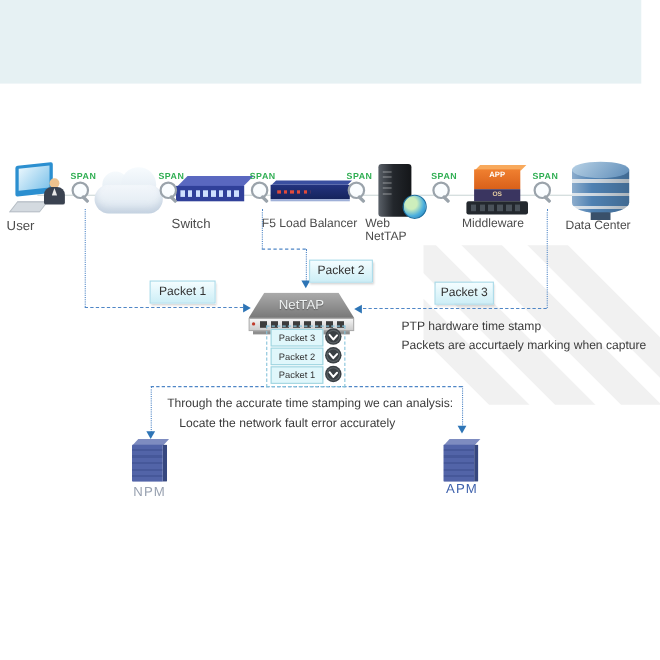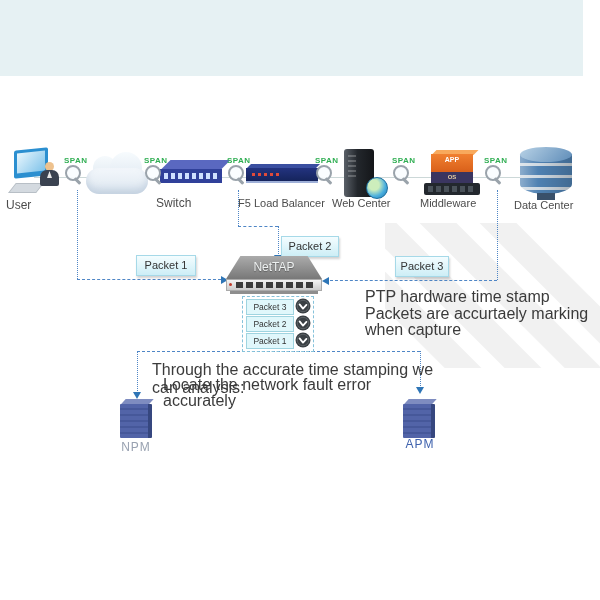--- a/index.html
+++ b/index.html
@@ -142,21 +142,21 @@
 
   
   .pkt{background:linear-gradient(180deg,#f4fdff,#cdeef6);border:1px solid #a6d9e8;
      box-shadow:1px 2px 2px rgba(0,0,0,.18);font-size:11px;color:#333;text-align:center;
      line-height:19px;}
   #pkt1{left:136px;top:255px;width:58px;height:19px;}
   #pkt2{left:281px;top:236px;width:56px;height:19px;}
   #pkt3{left:395px;top:256px;width:52px;height:19px;}
 
   
-  #nettap{left:226px;top:256px;width:96px;height:40px;}
+  #nettap{left:226px;top:266px;width:96px;height:40px;}
   .tap-top{position:absolute;left:0;top:0;width:96px;height:23px;
      clip-path:polygon(15% 0,85% 0,100% 100%,0 100%);
      background:linear-gradient(#ababab,#787878);}
   .tap-name{position:absolute;left:0;top:4px;width:96px;text-align:center;
      font-size:12px;color:#eef1f1;text-shadow:0 1px 1px rgba(0,0,0,.35);}
   .tap-front{position:absolute;left:0;top:23px;width:96px;height:12px;
      background:linear-gradient(#f4f4f4,#cccccc);border:1px solid #aaa;box-sizing:border-box;}
   .tap-ports{position:absolute;left:10px;top:26px;width:78px;height:6px;
      background:repeating-linear-gradient(90deg,#3c3c3c 0 7px,transparent 7px 10px);}
   .tap-led{position:absolute;left:3px;top:27px;width:3px;height:3px;background:#c03a2a;border-radius:50%;}
@@ -164,21 +164,21 @@
 
   
   #stack{left:242px;top:296px;width:72px;height:56px;border:1px dashed #86c2da;
      box-sizing:border-box;padding:2px 0 0 3px;}
   .stack-row{position:relative;height:16px;margin-bottom:1px;}
   .stack-box{position:absolute;left:0;top:0;width:46px;height:14px;background:#e0f7fb;
      border:1px solid #9fd4e0;font-size:8.5px;color:#333;text-align:center;line-height:14px;}
   .clock{position:absolute;left:49px;top:-1px;width:16px;height:16px;}
 
   
-  .note{font-size:16px;color:#3b3b3b;}
+  .note{font-size:11px;color:#3b3b3b;}
   #notes{left:365px;top:289px;width:230px;line-height:16.5px;}
   #analysis-title{left:152px;top:361px;width:300px;}
   #analysis-items{left:163px;top:377px;width:280px;line-height:16px;}
 
   
   .srv{width:28px;height:34px;position:absolute;left:0;top:6px;
      background:repeating-linear-gradient(180deg,#5264a8 0 4px,#46589a 4px 6px);
      border-right:4px solid #36477f;border-radius:1px;}
   .srv-top{position:absolute;left:3px;top:1px;width:28px;height:6px;background:#7e8cc0;
      transform:skewX(-42deg);}
@@ -244,21 +244,21 @@
 <div class="abs" id="dev-dc">
   <div class="dc-body"></div>
   <div class="dc-shade"></div>
   <div class="dc-top"></div>
   <div class="dc-base"></div>
 </div>
 
 <div class="abs devlabel" id="lbl-user">User</div>
 <div class="abs devlabel" id="lbl-switch">Switch</div>
 <div class="abs devlabel" id="lbl-f5">F5 Load Balancer</div>
-<div class="abs devlabel" id="lbl-web">Web Center</div>
+<div class="abs devlabel" id="lbl-web">Web NetTAP</div>
 <div class="abs devlabel" id="lbl-middleware">Middleware</div>
 <div class="abs devlabel" id="lbl-datacenter">Data Center</div>
 
 <div class="abs span-unit" id="span1">
   <div class="span-text">SPAN</div>
   <div class="mag"></div>
     <div class="mag-handle"></div>
 </div>
 <div class="abs span-unit" id="span2">
   <div class="span-text">SPAN</div>

